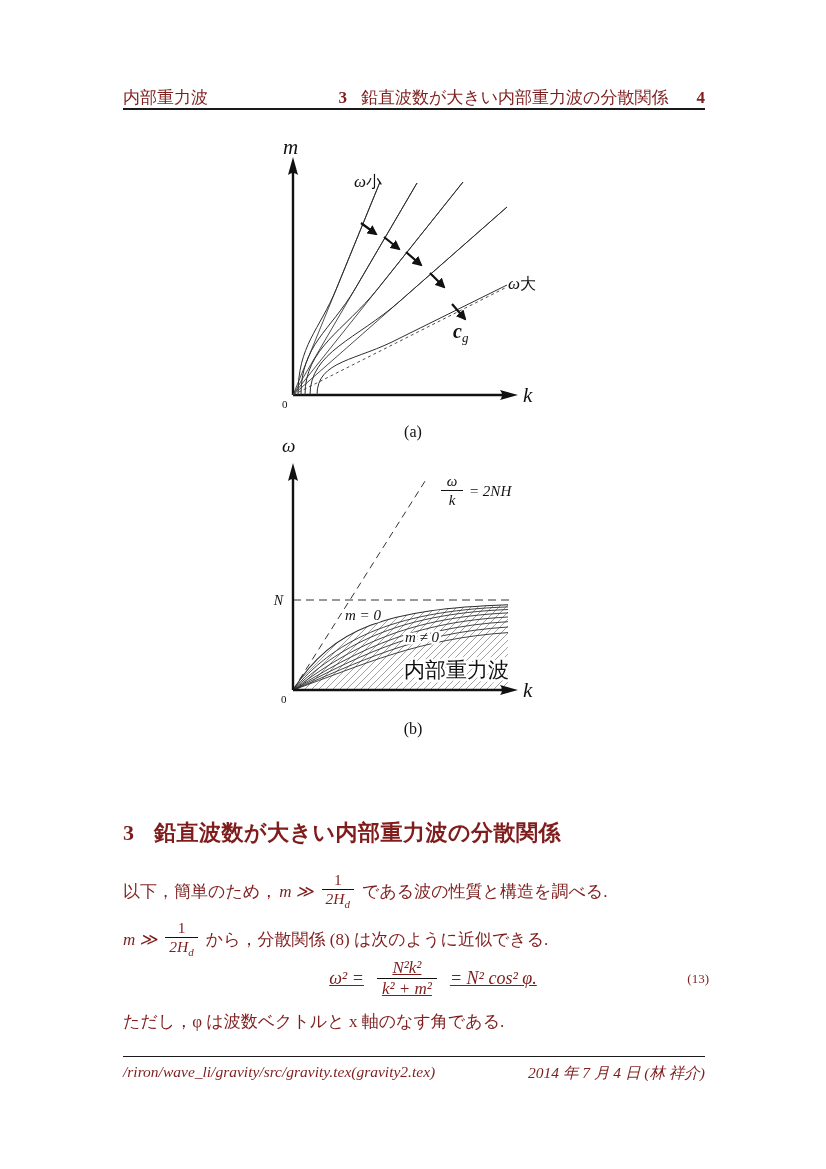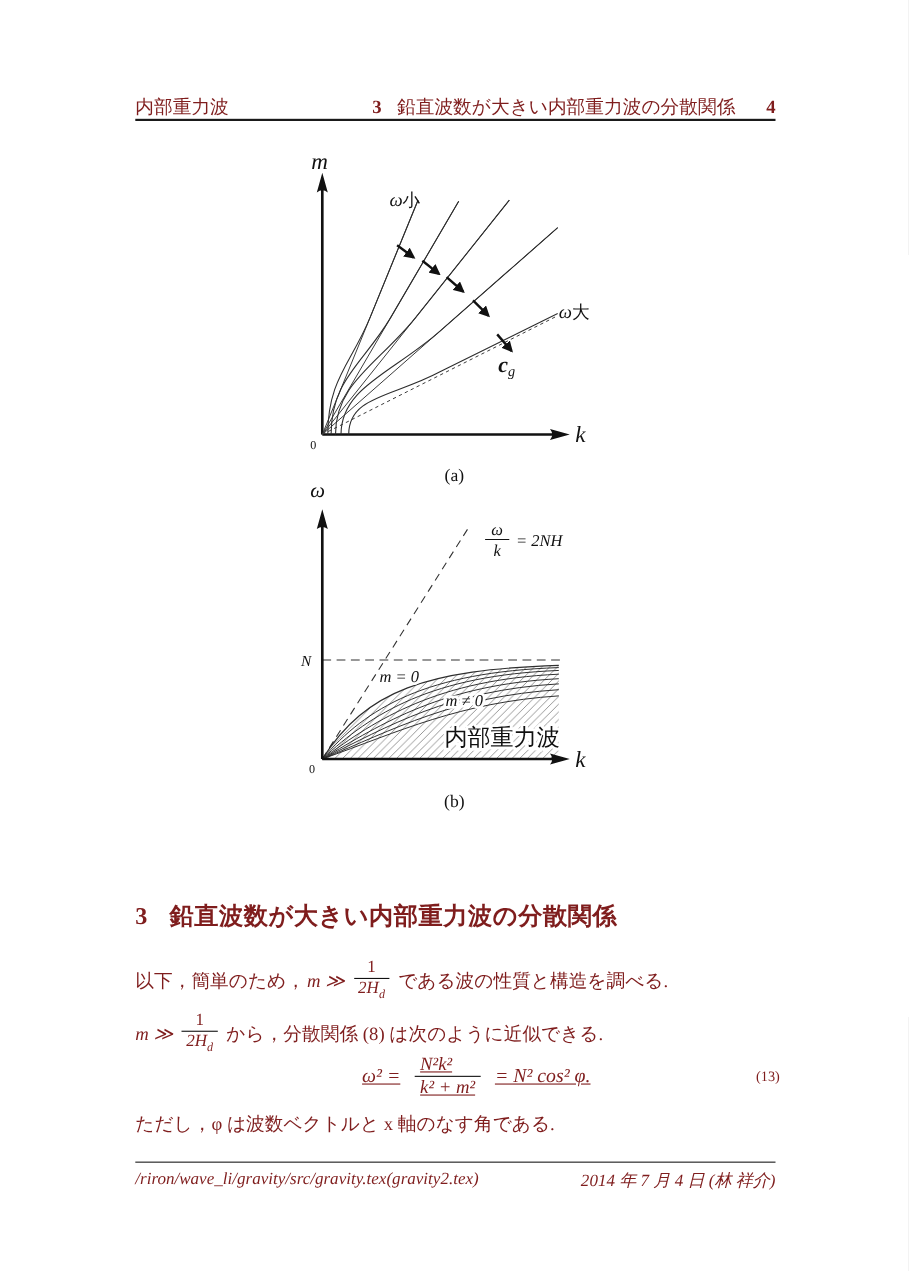--- a/index.html
+++ b/index.html
@@ -26,21 +26,21 @@
   .p3{top:1010px;}
   .mrel{font-style:italic;font-size:17px;margin:0 6px 0 2px;white-space:nowrap;}
   .frac{display:inline-flex;flex-direction:column;align-items:center;vertical-align:middle;
         font-size:15.5px;line-height:1.18;margin:0 8px 0 2px;}
   .frac .fnum{padding:0 4px;}
   .frac .fden{border-top:1.2px solid #111;padding:0 4px;font-style:italic;}
   .frac .fden sub,.sub{font-size:11px;font-style:italic;}
   
   .eqrow{left:123px;top:958px;width:586px;display:flex;align-items:center;justify-content:center;text-decoration:underline;}
   .eqrow .eqgrp{display:flex;align-items:center;font-size:18px;font-style:italic;margin-left:34px;}
-  .eqrow .efrac{display:inline-flex;flex-direction:column;align-items:flex-start;font-size:17px;
+  .eqrow .efrac{display:inline-flex;flex-direction:column;align-items:center;font-size:17px;
         line-height:1.2;margin:0 9px;}
   .eqrow .efrac .fnum{padding:0 5px;}
   .eqrow .efrac .fden{border-top:1.2px solid #111;padding:0 5px;}
   .eqrow .etxt{white-space:nowrap;margin:0 4px;}
   .eqtag{position:absolute;right:0;top:50%;transform:translateY(-50%);font-style:normal;font-size:13px;}
   
   .ftr-rule{left:123px;top:1056px;width:582px;height:1.2px;background:#1a1a1a;}
   .ftr{left:123px;top:1063px;width:582px;display:flex;justify-content:space-between;font-size:15.5px;font-style:italic;}
   svg text{fill:#111;}
   .halo{stroke:#ffffff;stroke-width:5px;paint-order:stroke fill;}

